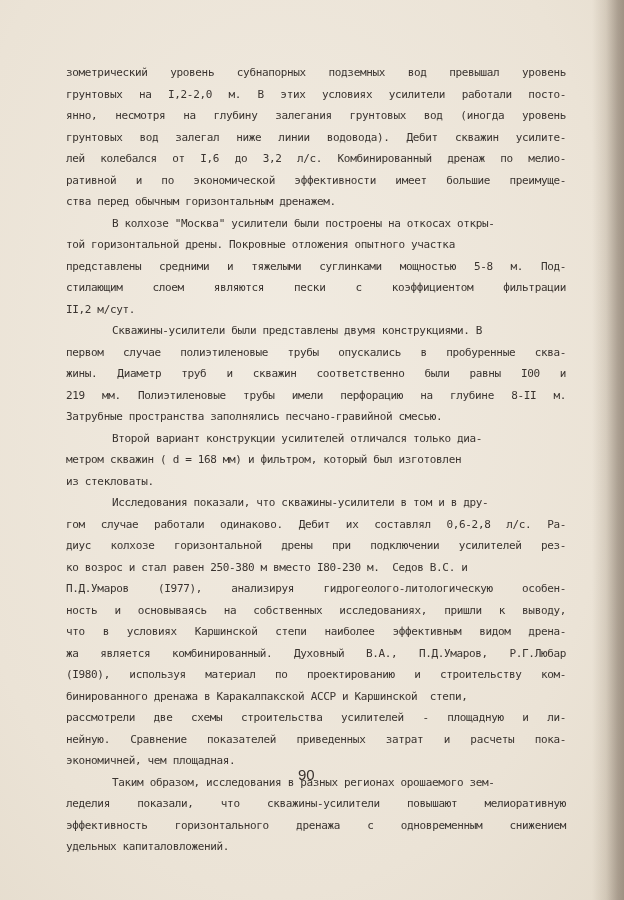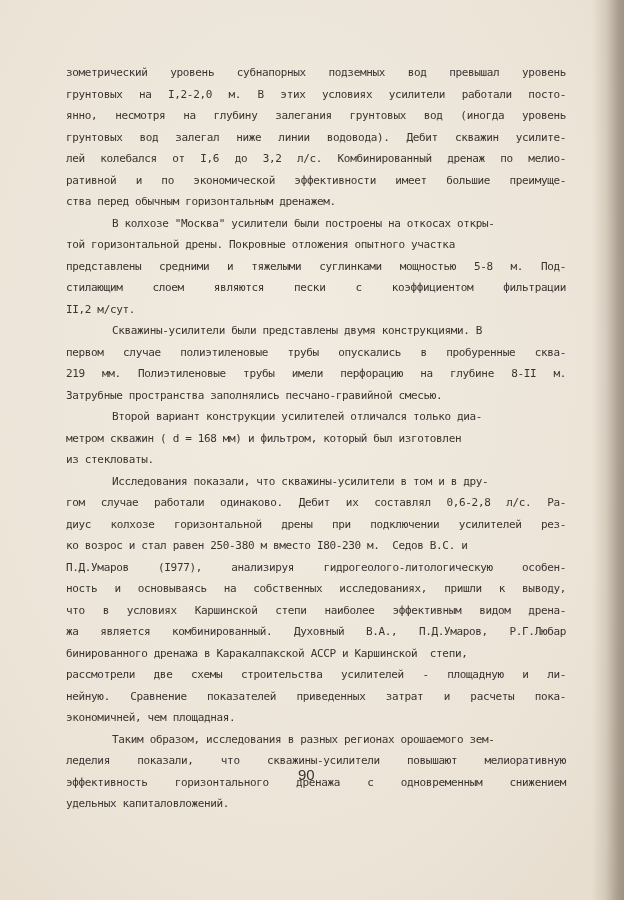--- a/index.html
+++ b/index.html
@@ -52,39 +52,41 @@
     <div class="line indent">В колхозе "Москва" усилители были построены на откосах откры-</div>
     <div class="line">той горизонтальной дрены. Покровные отложения опытного участка</div>
     <div class="line justify">представлены средними и тяжелыми суглинками мощностью 5-8 м. Под-</div>
     <div class="line justify">стилающим слоем являются пески с коэффициентом фильтрации</div>
     <div class="line">II,2 м/сут.</div>
   </div>
 
   <div>
     <div class="line indent">Скважины-усилители были представлены двумя конструкциями. В</div>
     <div class="line justify">первом случае полиэтиленовые трубы опускались в пробуренные сква-</div>
+    <div class="line justify">жины. Диаметр труб и скважин соответственно были равны I00 и</div>
     <div class="line justify">219 мм. Полиэтиленовые трубы имели перфорацию на глубине 8-II м.</div>
     <div class="line">Затрубные пространства заполнялись песчано-гравийной смесью.</div>
   </div>
 
   <div>
     <div class="line indent">Второй вариант конструкции усилителей отличался только диа-</div>
     <div class="line">метром скважин ( d = 168 мм) и фильтром, который был изготовлен</div>
     <div class="line">из стекловаты.</div>
   </div>
 
   <div>
     <div class="line indent">Исследования показали, что скважины-усилители в том и в дру-</div>
     <div class="line justify">гом случае работали одинаково. Дебит их составлял 0,6-2,8 л/с. Ра-</div>
     <div class="line justify">диус колхозе горизонтальной дрены при подключении усилителей рез-</div>
     <div class="line">ко возрос и стал равен 250-380 м вместо I80-230 м.  Седов В.С. и</div>
     <div class="line justify">П.Д.Умаров (I977), анализируя гидрогеолого-литологическую особен-</div>
     <div class="line justify">ность и основываясь на собственных исследованиях, пришли к выводу,</div>
     <div class="line justify">что в условиях Каршинской степи наиболее эффективным видом дрена-</div>
     <div class="line justify">жа является комбинированный. Духовный В.А., П.Д.Умаров, Р.Г.Любар</div>
+    <div class="line justify">(I980), используя материал по проектированию и строительству ком-</div>
     <div class="line">бинированного дренажа в Каракалпакской АССР и Каршинской  степи,</div>
     <div class="line justify">рассмотрели две схемы строительства усилителей - площадную и ли-</div>
     <div class="line justify">нейную. Сравнение показателей приведенных затрат и расчеты пока-</div>
     <div class="line">экономичней, чем площадная.</div>
   </div>
 
   <div>
     <div class="line indent">Таким образом, исследования в разных регионах орошаемого зем-</div>
     <div class="line justify">леделия показали, что скважины-усилители повышают мелиоративную</div>
     <div class="line justify">эффективность горизонтального дренажа с одновременным снижением</div>

